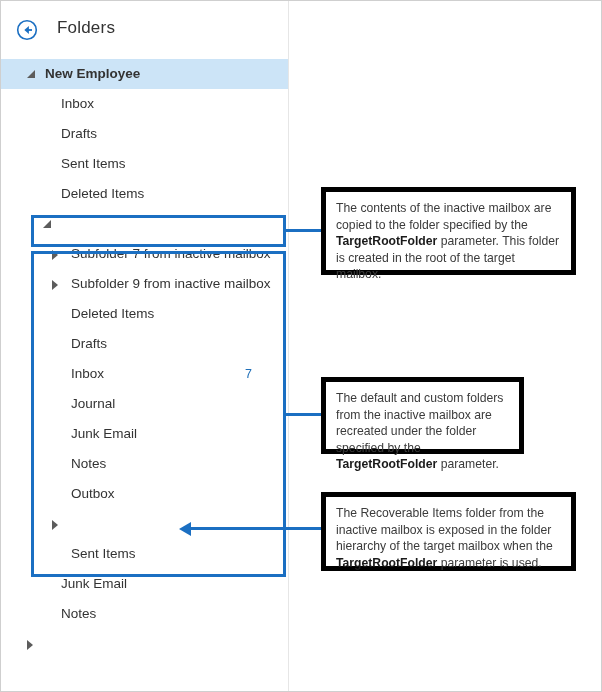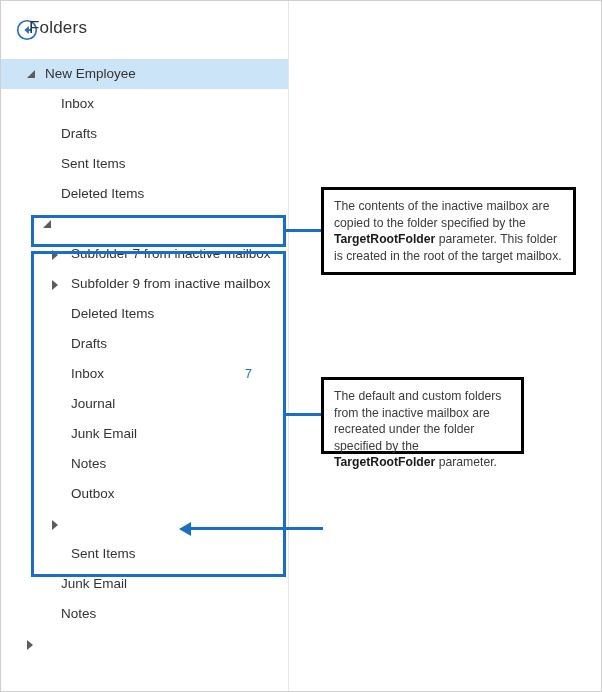--- a/index.html
+++ b/index.html
@@ -28,21 +28,21 @@
     height: 58px;
   }
   #back-btn {
     position: absolute;
     left: 15px; top: 18px;
     width: 22px; height: 22px;
     cursor: pointer;
   }
   #page-title {
     position: absolute;
-    left: 28px; top: 17px;
+    left: 56px; top: 17px;
     font-size: 17px;
     color: #333333;
     letter-spacing: .2px;
     white-space: nowrap;
   }
 
   
   #pane-divider {
     position: absolute;
     left: 287px; top: 0;
@@ -93,21 +93,21 @@
   }
   
   .tw.open {
     border-top: 0;
     border-bottom: 8px solid #5c5c5c;
     border-left: 8px solid transparent;
     top: 11px;
   }
 
   
-  .lv0 .label { left: 44px; }
+  .lv0 .label { left: 44px; font-weight: bold; }
   .lv0 .tw    { left: 26px; }
   .lv1 .label { left: 60px; }
   .lv1 .tw    { left: 42px; }
   .lv2 .label { left: 70px; }
   .lv2 .tw    { left: 51px; }
 
   
   .hl-box {
     position: absolute;
     border: 3px solid #1b6fc2;
@@ -126,21 +126,21 @@
   
   .conn {
     position: absolute;
     background: #1b6fc2;
     pointer-events: none;
   }
 
   
   .callout {
     position: absolute;
-    border: 3px solid #000000;
+    border: 5px solid #000000;
     background: #ffffff;
     box-sizing: border-box;
     padding: 8px 10px 8px 10px;
     font-size: 12.2px;
     line-height: 16.5px;
     color: #3b3b3b;
   }
   .callout b { color: #1a1a1a; font-weight: bold; }
 
   #callout-1 { left: 320px; top: 186px; width: 255px; height: 88px; }
@@ -248,14 +248,15 @@
 
   <div class="conn" style="left:285px; top:228px; width:37px; height:3px;"></div>
 
   <div class="conn" style="left:285px; top:412px; width:37px; height:3px;"></div>
 
   <div class="conn" style="left:188px; top:526px; width:134px; height:3px;"></div>
   <div id="arrow-head"></div>
 
   <div id="callout-1" class="callout"><span>The contents of the inactive mailbox are copied to the folder specified by the </span><b>TargetRootFolder</b><span> parameter. This folder is created in the root of the target mailbox.</span></div>
   <div id="callout-2" class="callout"><span>The default and custom folders from the inactive mailbox are recreated under the folder specified by the </span><b>TargetRootFolder</b><span> parameter.</span></div>
+  <div id="callout-3" class="callout"><span>The Recoverable Items folder from the inactive mailbox is exposed in the folder hierarchy of the target mailbox when the </span><b>TargetRootFolder</b><span> parameter is used.</span></div>
 
 </div>
 
 </body></html>

